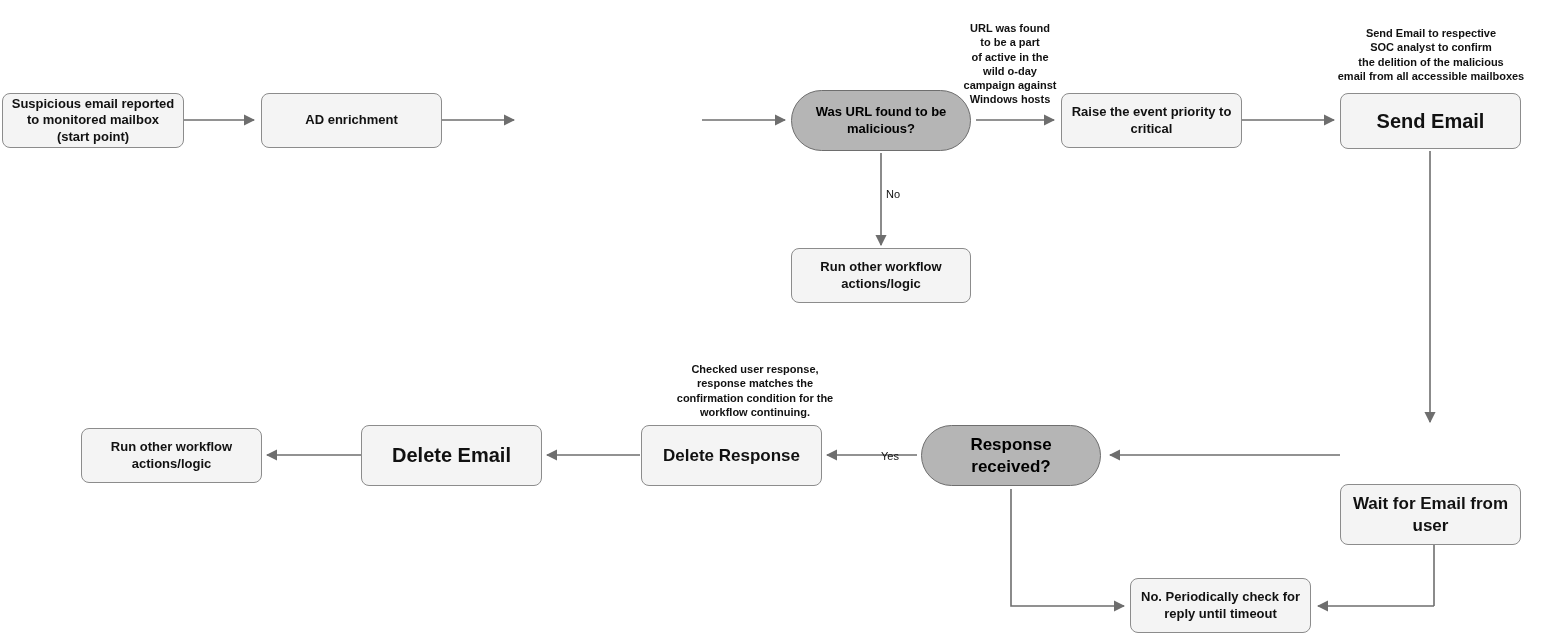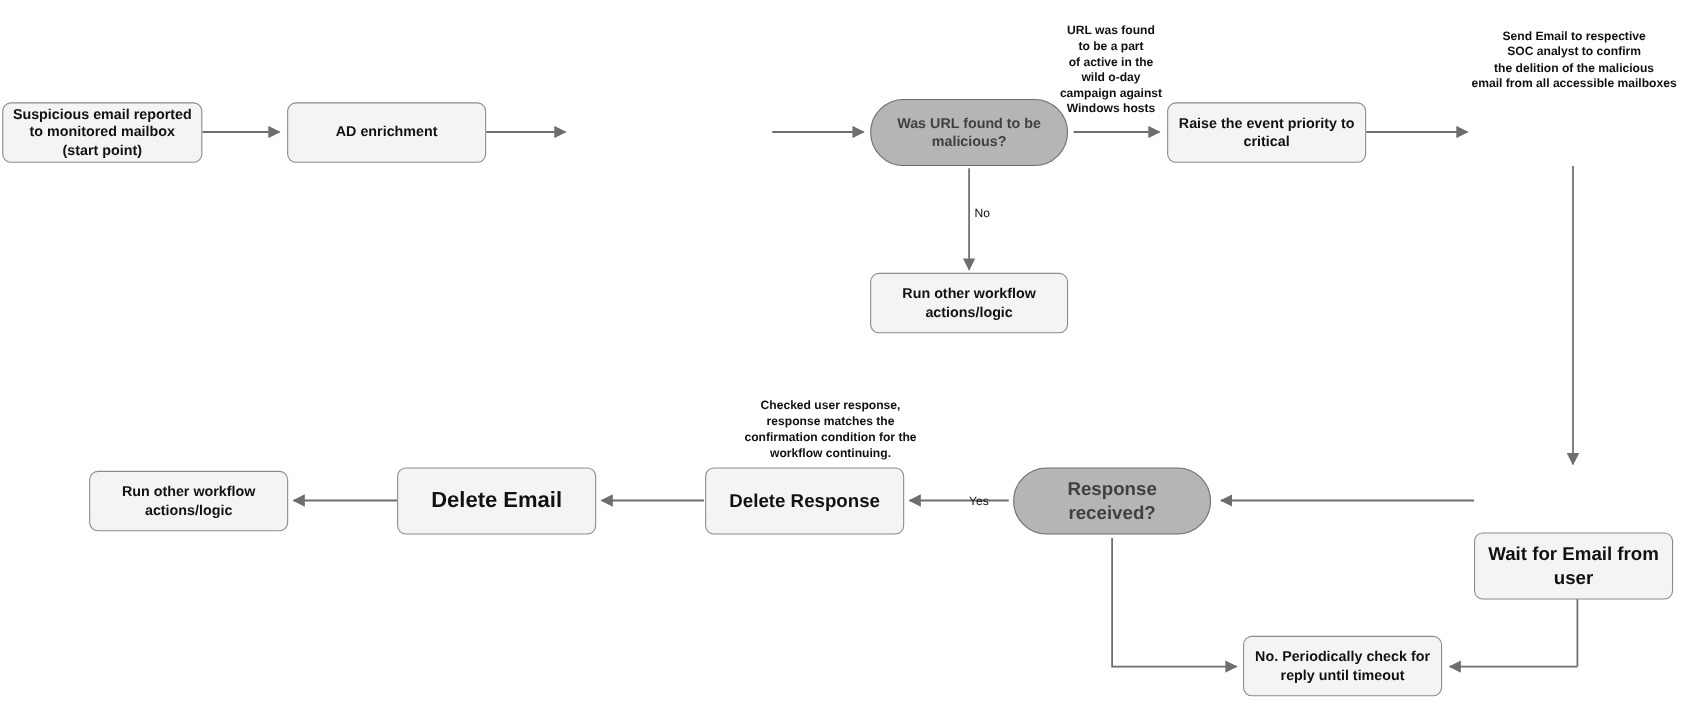--- a/index.html
+++ b/index.html
@@ -39,21 +39,21 @@
     font-size: 13px;
     font-weight: bold;
     line-height: 1.25;
     padding: 4px 8px;
   }
   .node.decision {
     background: #b5b5b5;
     border: 1px solid #6e6e6e;
     border-radius: 32px;
     font-weight: bold;
-    color: #404040;
+    color: #000000;
   }
   .node.big {
     font-size: 20px;
   }
   .node.med {
     font-size: 17px;
   }
   .edge-label {
     position: absolute;
     font-size: 11px;
@@ -125,20 +125,23 @@
 
 
   <div class="node decision" style="left:791px; top:90px; width:180px; height:61px;">
     <span>Was URL found to be malicious?</span>
   </div>
 
   <div class="node" style="left:1061px; top:93px; width:181px; height:55px;">
     <span>Raise the event priority to critical</span>
   </div>
 
+  <div class="node big" style="left:1340px; top:93px; width:181px; height:56px;">
+    <span>Send Email</span>
+  </div>
 
   <div class="node" style="left:791px; top:248px; width:180px; height:55px;">
     <span>Run other workflow actions/logic</span>
   </div>
 
   <div class="node med" style="left:1340px; top:440px; width:181px; height:61px;margin-top:44px;">
     <span>Wait for Email from user</span>
   </div>
 
   <div class="node decision med" style="left:921px; top:425px; width:180px; height:61px;">

